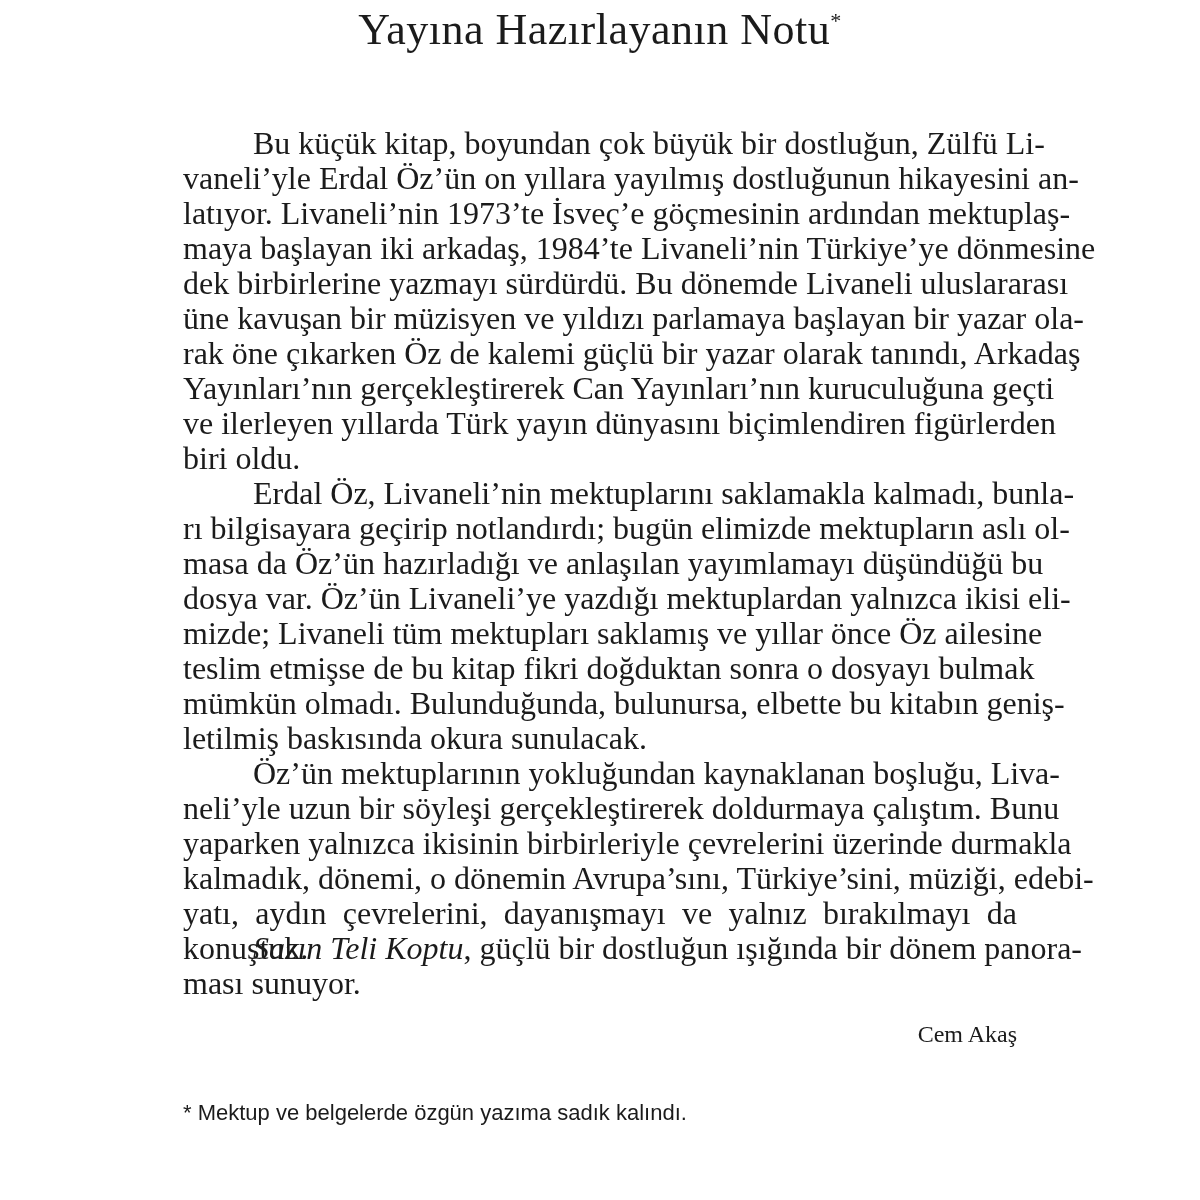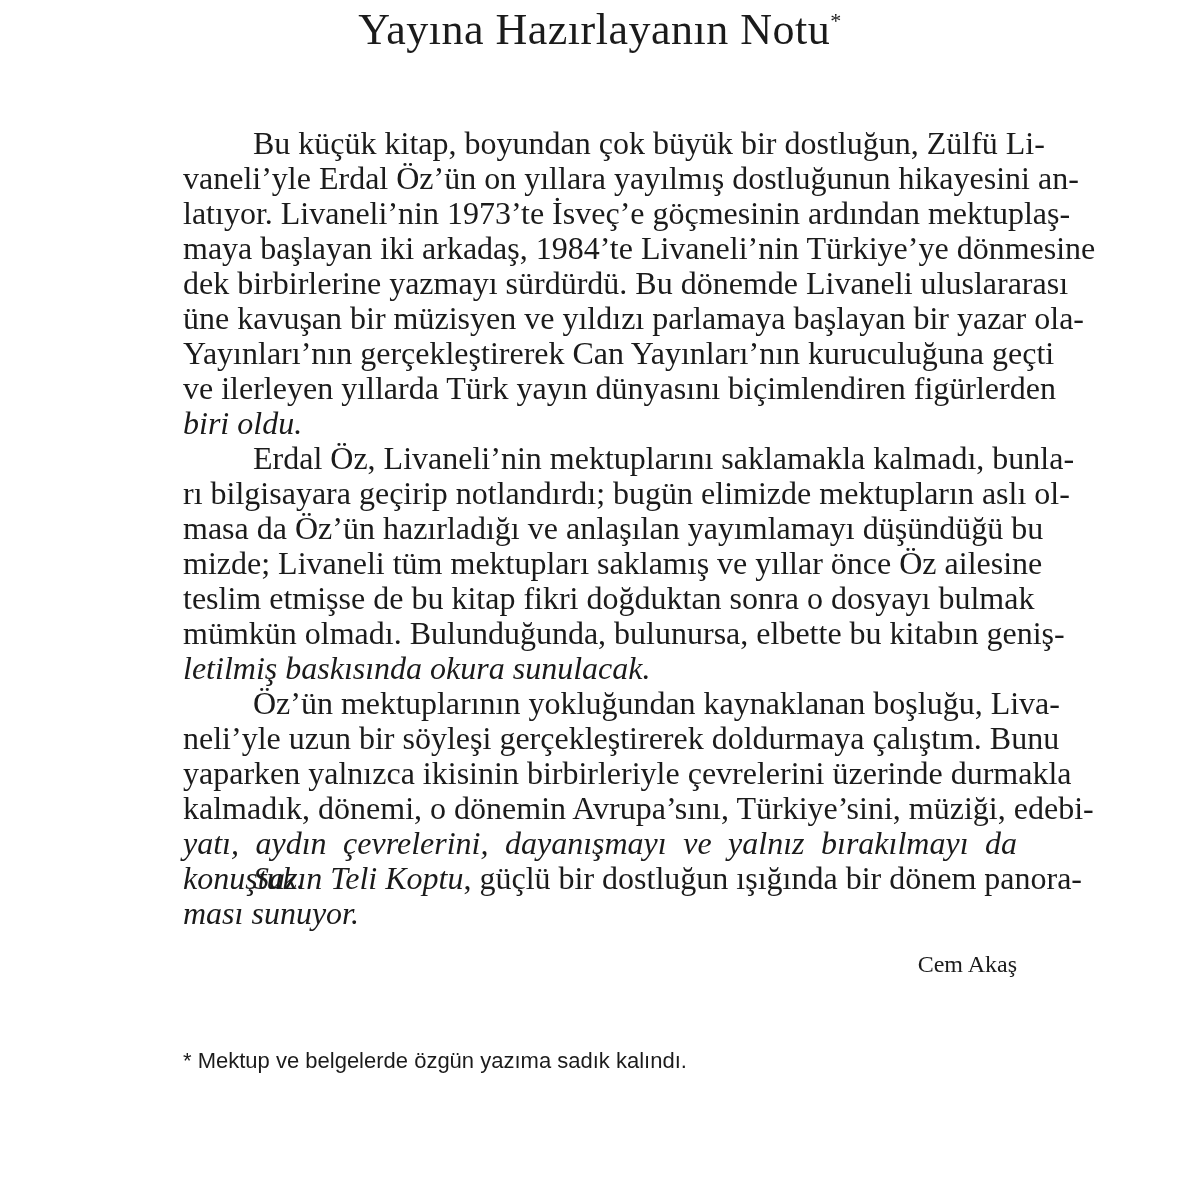--- a/index.html
+++ b/index.html
@@ -42,35 +42,34 @@
   }
   .line {
     height: 35px;
     text-align: justify;
     text-align-last: justify;
     white-space: nowrap;
   }
   .line.last {
     text-align-last: left;
     white-space: normal;
-    font-style: italic;
   }
   .line.indent {
     text-indent: 70px;
   }
   .signature {
     margin-top: 16px;
     text-align: right;
     font-size: 24px;
     line-height: 35px;
   }
   .footnote {
     position: absolute;
     left: 183px;
-    top: 1044px;
+    top: 1096px;
     width: 834px;
     font-family: "Liberation Sans", sans-serif;
     font-size: 22px;
     line-height: 34px;
     color: #1b1b1b;
   }
   .page-number {
     position: absolute;
     left: 0;
     top: 1158px;
@@ -89,28 +88,30 @@
   <div class="content">
     <div class="title"><span>Yayına Hazırlayanın Notu</span><sup>*</sup></div>
     <div class="body-text">
         <div class="paragraph">
           <div class="line indent"><span>Bu küçük kitap, boyundan çok büyük bir dostluğun, Zülfü Li-</span></div>
           <div class="line"><span>vaneli’yle Erdal Öz’ün on yıllara yayılmış dostluğunun hikayesini an-</span></div>
           <div class="line"><span>latıyor. Livaneli’nin 1973’te İsveç’e göçmesinin ardından mektuplaş-</span></div>
           <div class="line"><span>maya başlayan iki arkadaş, 1984’te Livaneli’nin Türkiye’ye dönmesine</span></div>
           <div class="line"><span>dek birbirlerine yazmayı sürdürdü. Bu dönemde Livaneli uluslararası</span></div>
           <div class="line"><span>üne kavuşan bir müzisyen ve yıldızı parlamaya başlayan bir yazar ola-</span></div>
+          <div class="line"><span>rak öne çıkarken Öz de kalemi güçlü bir yazar olarak tanındı, Arkadaş</span></div>
           <div class="line"><span>Yayınları’nın gerçekleştirerek Can Yayınları’nın kuruculuğuna geçti</span></div>
           <div class="line"><span>ve ilerleyen yıllarda Türk yayın dünyasını biçimlendiren figürlerden</span></div>
           <div class="line last"><span>biri oldu.</span></div>
         </div>
         <div class="paragraph">
           <div class="line indent"><span>Erdal Öz, Livaneli’nin mektuplarını saklamakla kalmadı, bunla-</span></div>
           <div class="line"><span>rı bilgisayara geçirip notlandırdı; bugün elimizde mektupların aslı ol-</span></div>
           <div class="line"><span>masa da Öz’ün hazırladığı ve anlaşılan yayımlamayı düşündüğü bu</span></div>
+          <div class="line"><span>dosya var. Öz’ün Livaneli’ye yazdığı mektuplardan yalnızca ikisi eli-</span></div>
           <div class="line"><span>mizde; Livaneli tüm mektupları saklamış ve yıllar önce Öz ailesine</span></div>
           <div class="line"><span>teslim etmişse de bu kitap fikri doğduktan sonra o dosyayı bulmak</span></div>
           <div class="line"><span>mümkün olmadı. Bulunduğunda, bulunursa, elbette bu kitabın geniş-</span></div>
           <div class="line last"><span>letilmiş baskısında okura sunulacak.</span></div>
         </div>
         <div class="paragraph">
           <div class="line indent"><span>Öz’ün mektuplarının yokluğundan kaynaklanan boşluğu, Liva-</span></div>
           <div class="line"><span>neli’yle uzun bir söyleşi gerçekleştirerek doldurmaya çalıştım. Bunu</span></div>
           <div class="line"><span>yaparken yalnızca ikisinin birbirleriyle çevrelerini üzerinde durmakla</span></div>
           <div class="line"><span>kalmadık, dönemi, o dönemin Avrupa’sını, Türkiye’sini, müziği, edebi-</span></div>

